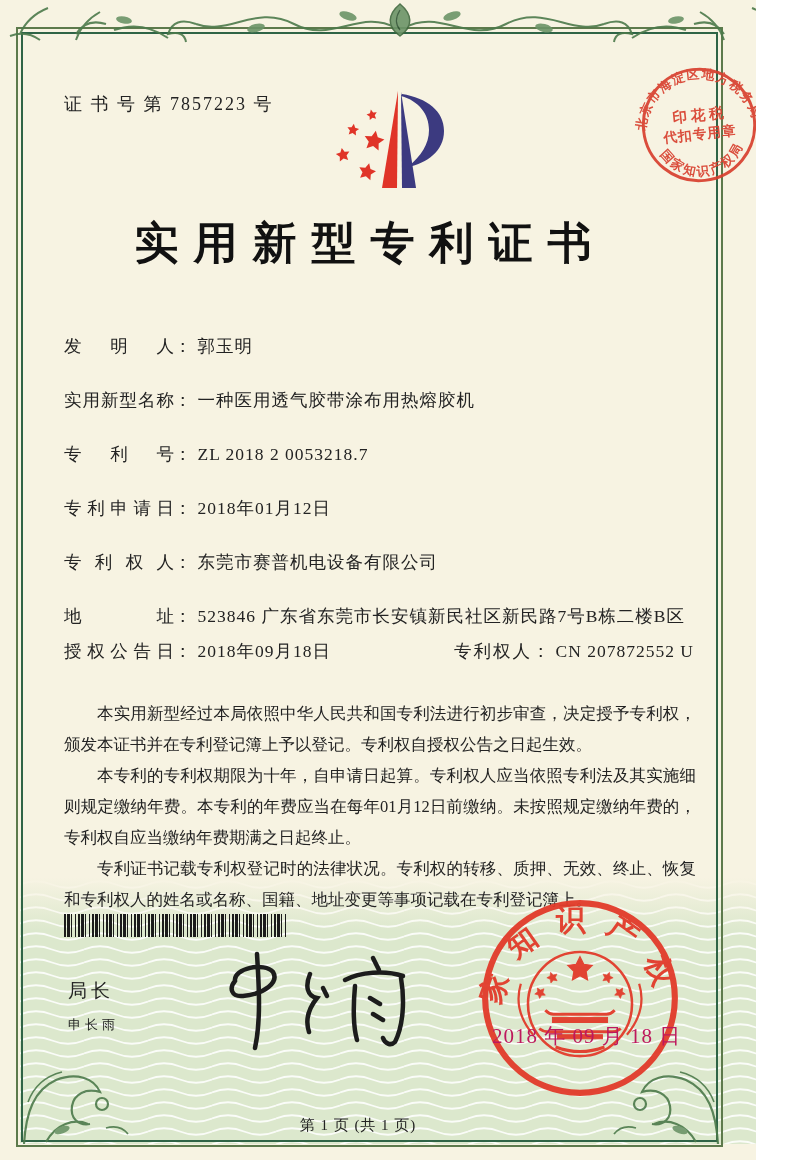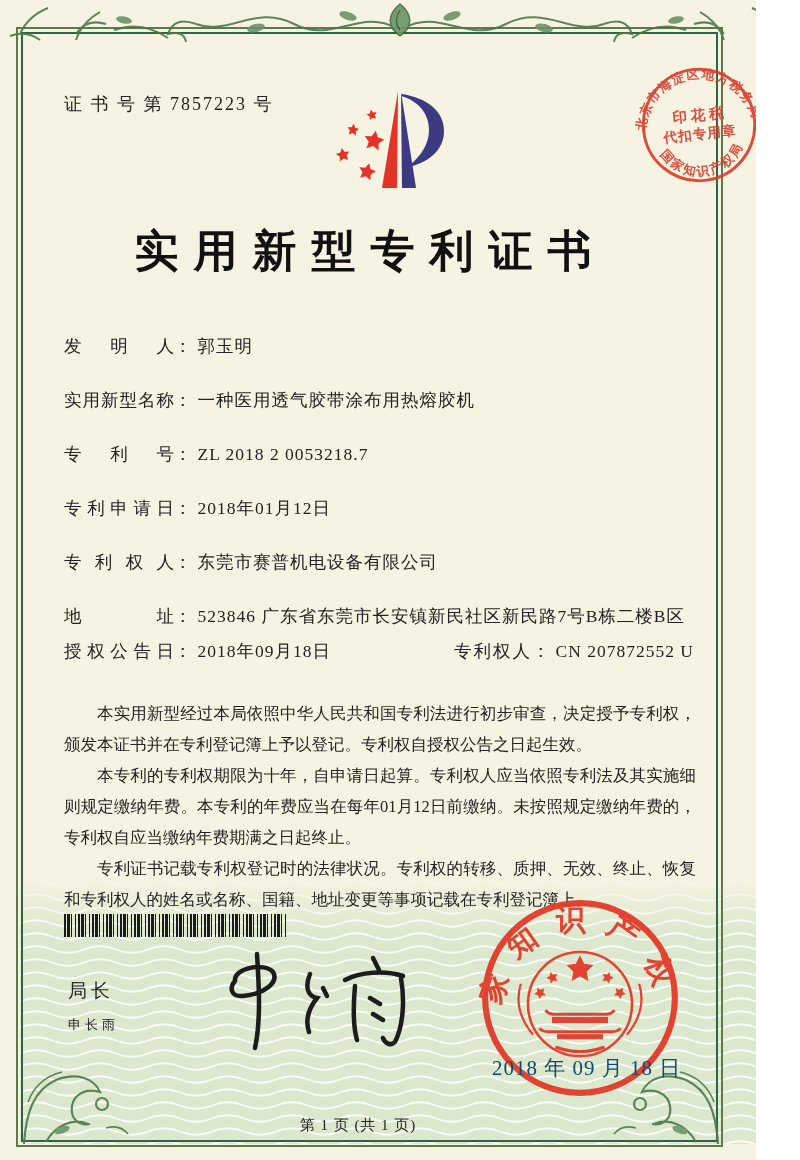--- a/index.html
+++ b/index.html
@@ -12,42 +12,42 @@
   
   .frame-outer{position:absolute;left:16px;top:27px;right:33px;bottom:13px;border:2px solid #5d7a4c;pointer-events:none;}
   .frame-inner{position:absolute;left:21px;top:32px;right:38px;bottom:18px;border:2px solid #2f6446;pointer-events:none;}
   .orn{position:absolute;pointer-events:none;}
   .orn.top{left:0;top:0;}
   .orn.bl{left:16px;bottom:10px;}
   .orn.br{right:30px;bottom:10px;transform:scaleX(-1);}
   
   .cert-no{position:absolute;left:64px;top:92px;font-size:18px;letter-spacing:2px;}
   .logo{position:absolute;left:330px;top:78px;width:152px;height:138px;}
-  .title{position:absolute;left:0;right:30px;top:214px;margin:8px;text-align:center;
+  .title{position:absolute;left:0;right:30px;top:214px;margin:0;text-align:center;
          font-size:44px;font-weight:700;letter-spacing:15px;text-indent:15px;color:#111;}
   .tax-stamp{position:absolute;left:616px;top:42px;width:166px;height:166px;transform:rotate(-6deg);opacity:.92;}
   
   .fields{position:absolute;left:64px;right:62px;top:332px;font-size:17.5px;}
   .frow{margin-bottom:25px;line-height:29px;}
   .flabel{display:inline-block;width:110px;text-align:justify;text-align-last:justify;vertical-align:top;}
   .fcolon{display:inline-block;margin-right:6px;}
   .fvalue{letter-spacing:1px;}
   .frow.addr{margin-bottom:6px;}
   .frow.auth{display:flex;justify-content:space-between;margin-bottom:0;}
   .fgroup2 .flabel{width:auto;text-align:left;text-align-last:auto;letter-spacing:2px;}
   
   .bodytext{position:absolute;left:64px;right:60px;top:698px;font-size:16.5px;line-height:31px;text-align:justify;}
   .bodytext p{margin:0;text-indent:2em;}
   
   .waves{position:absolute;left:20px;top:878px;width:744px;height:266px;pointer-events:none;}
   .barcode{position:absolute;left:64px;top:914px;width:224px;height:23px;
     background:repeating-linear-gradient(90deg,#1b1b1b 0 2px,transparent 2px 3px,#1b1b1b 3px 6px,
       transparent 6px 7px,#1b1b1b 7px 8px,transparent 8px 11px,#1b1b1b 11px 12px,transparent 12px 14px);}
   .seal{position:absolute;left:478px;top:896px;width:204px;height:204px;opacity:.95;}
-  .seal-date{position:absolute;left:492px;top:1054px;font-size:21px;color:#0c4a6e;letter-spacing:1px;white-space:nowrap;}
+  .seal-date{position:absolute;left:492px;top:1022px;font-size:21px;color:#be185d;letter-spacing:1px;white-space:nowrap;}
   .sig-title{position:absolute;left:68px;top:978px;font-size:19px;letter-spacing:4px;}
   .sig-name{position:absolute;left:68px;top:1016px;font-size:13px;letter-spacing:4px;}
   .signature{position:absolute;left:205px;top:946px;width:230px;height:115px;}
   .footer{position:absolute;left:0;right:40px;top:1098px;text-align:center;font-size:15px;letter-spacing:1px;margin-top:18px;}
 </style>
 </head>
 <body>
 
 <div class="page">
 

